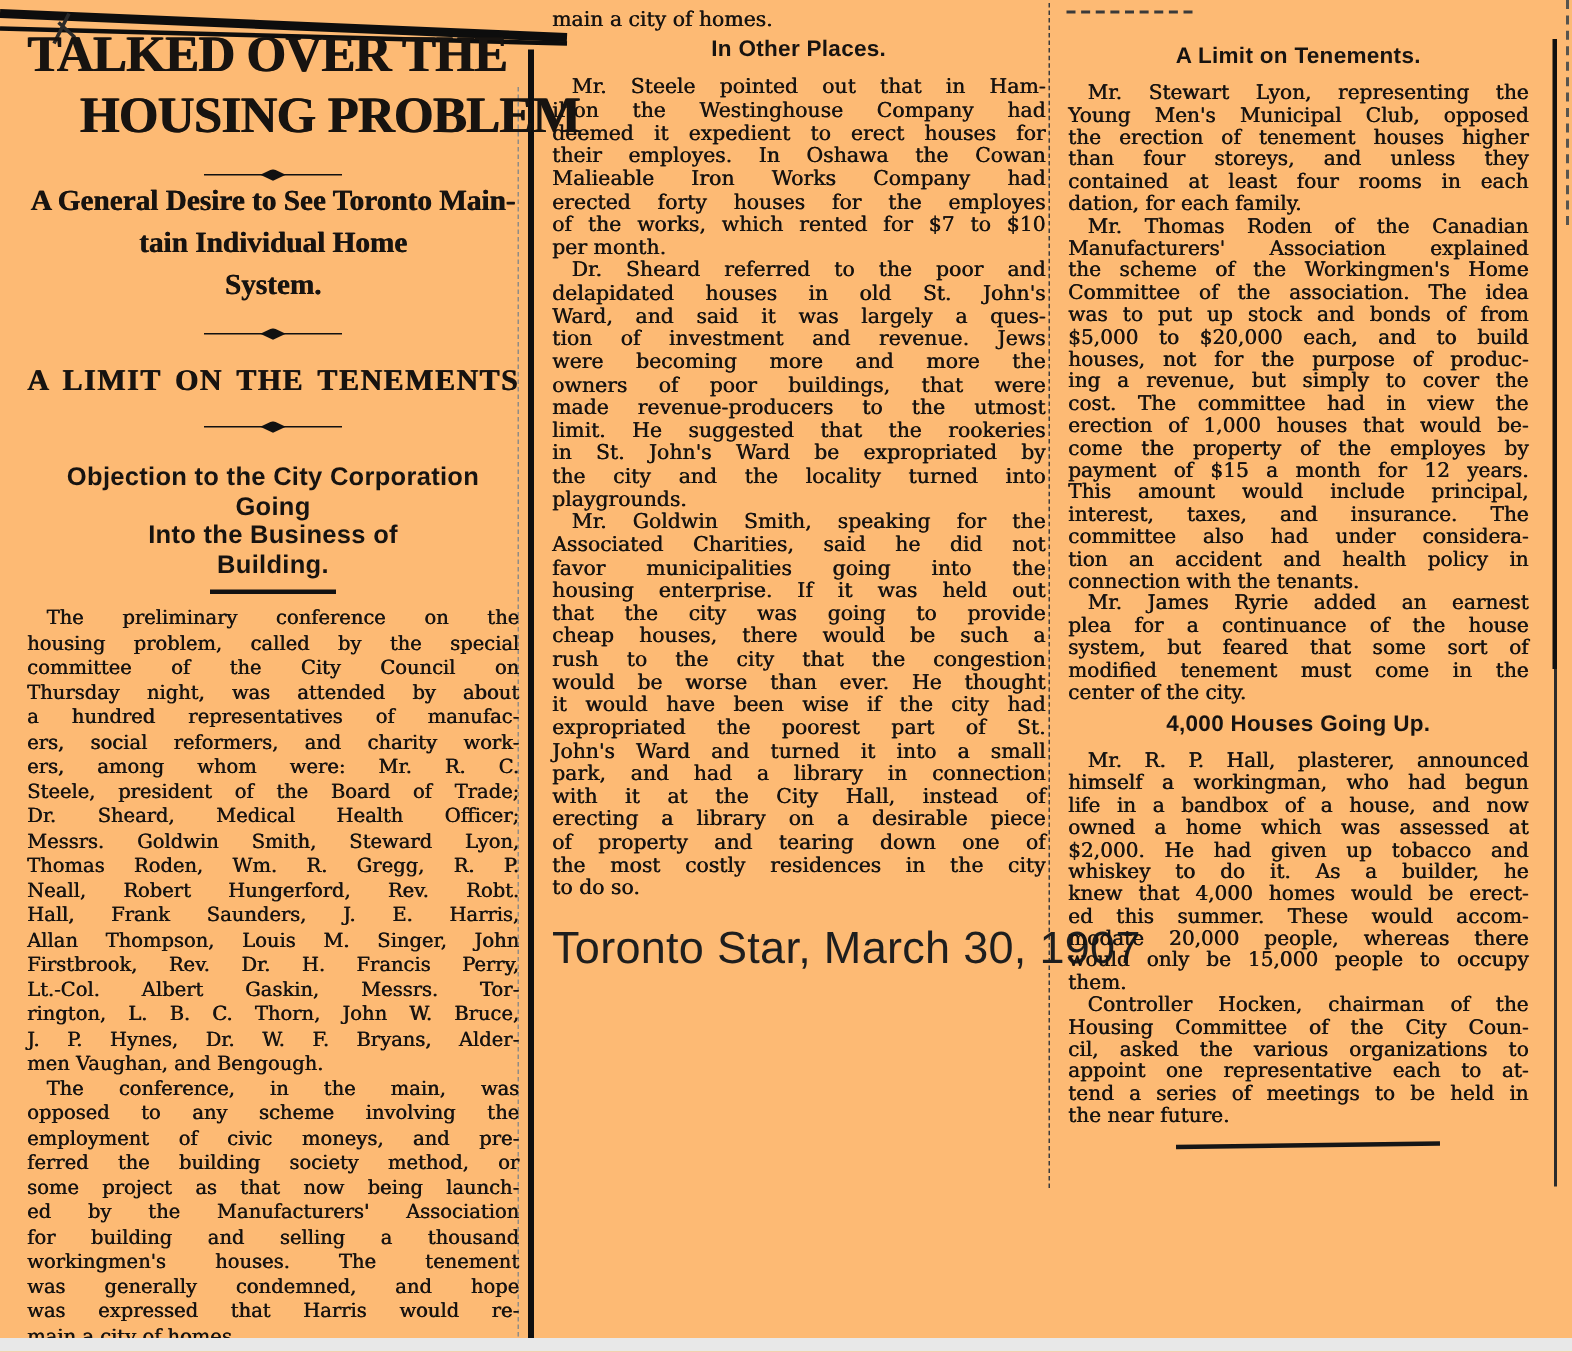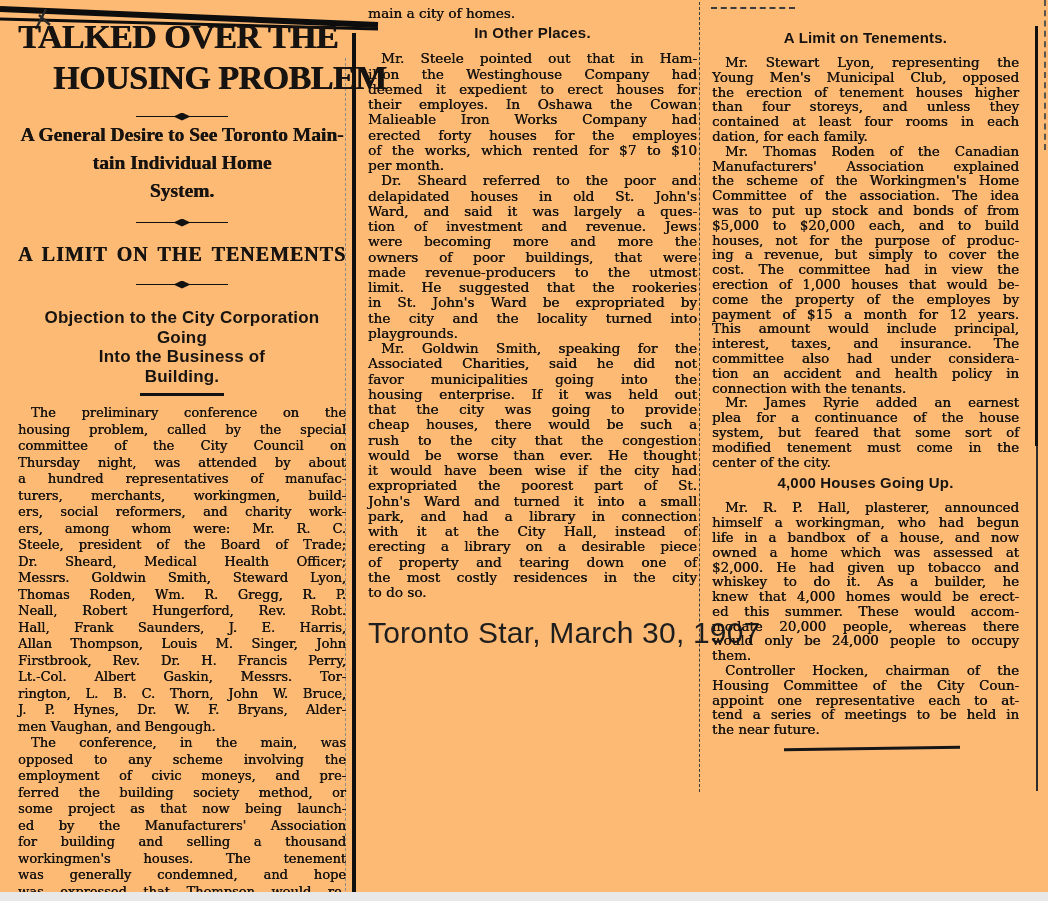--- a/index.html
+++ b/index.html
@@ -141,21 +141,20 @@
         <div class="ln">Building.</div>
       </div>
     <div class="shortrule"></div>
     <div class="body-block">
         <div class="para">
           <div class="body-line first">The preliminary conference on the</div>
           <div class="body-line">housing problem, called by the special</div>
           <div class="body-line">committee of the City Council on</div>
           <div class="body-line">Thursday night, was attended by about</div>
           <div class="body-line">a hundred representatives of manufac-</div>
-          <div class="body-line">turers, merchants, workingmen, build-</div>
           <div class="body-line">ers, social reformers, and charity work-</div>
           <div class="body-line">ers, among whom were: Mr. R. C.</div>
           <div class="body-line">Steele, president of the Board of Trade;</div>
           <div class="body-line">Dr. Sheard, Medical Health Officer;</div>
           <div class="body-line">Messrs. Goldwin Smith, Steward Lyon,</div>
           <div class="body-line">Thomas Roden, Wm. R. Gregg, R. P.</div>
           <div class="body-line">Neall, Robert Hungerford, Rev. Robt.</div>
           <div class="body-line">Hall, Frank Saunders, J. E. Harris,</div>
           <div class="body-line">Allan Thompson, Louis M. Singer, John</div>
           <div class="body-line">Firstbrook, Rev. Dr. H. Francis Perry,</div>
@@ -167,21 +166,21 @@
         <div class="para">
           <div class="body-line first">The conference, in the main, was</div>
           <div class="body-line">opposed to any scheme involving the</div>
           <div class="body-line">employment of civic moneys, and pre-</div>
           <div class="body-line">ferred the building society method, or</div>
           <div class="body-line">some project as that now being launch-</div>
           <div class="body-line">ed by the Manufacturers' Association</div>
           <div class="body-line">for building and selling a thousand</div>
           <div class="body-line">workingmen's houses. The tenement</div>
           <div class="body-line">was generally condemned, and hope</div>
-          <div class="body-line">was expressed that Thompson would re-</div>
+          <div class="body-line">was expressed that Harris would re-</div>
           <div class="body-line end">main a city of homes.</div>
         </div>
       </div>
   </div>
 
   <div id="col-mid" class="col">
     <div class="body-line end">main a city of homes.</div>
     <div class="crosshead">In Other Places.</div>
     <div class="body-block">
         <div class="para">
@@ -273,26 +272,27 @@
         <div class="para">
           <div class="body-line first">Mr. R. P. Hall, plasterer, announced</div>
           <div class="body-line">himself a workingman, who had begun</div>
           <div class="body-line">life in a bandbox of a house, and now</div>
           <div class="body-line">owned a home which was assessed at</div>
           <div class="body-line">$2,000. He had given up tobacco and</div>
           <div class="body-line">whiskey to do it. As a builder, he</div>
           <div class="body-line">knew that 4,000 homes would be erect-</div>
           <div class="body-line">ed this summer. These would accom-</div>
           <div class="body-line">modate 20,000 people, whereas there</div>
-          <div class="body-line">would only be 24,000 people to occupy</div>
+          <div class="body-line">would only be 15,000 people to occupy</div>
           <div class="body-line end">them.</div>
         </div>
         <div class="para">
           <div class="body-line first">Controller Hocken, chairman of the</div>
           <div class="body-line">Housing Committee of the City Coun-</div>
+          <div class="body-line">cil, asked the various organizations to</div>
           <div class="body-line">appoint one representative each to at-</div>
           <div class="body-line">tend a series of meetings to be held in</div>
           <div class="body-line end">the near future.</div>
         </div>
       </div>
     <div class="endrule"></div>
   </div>
 
 </div>
 

